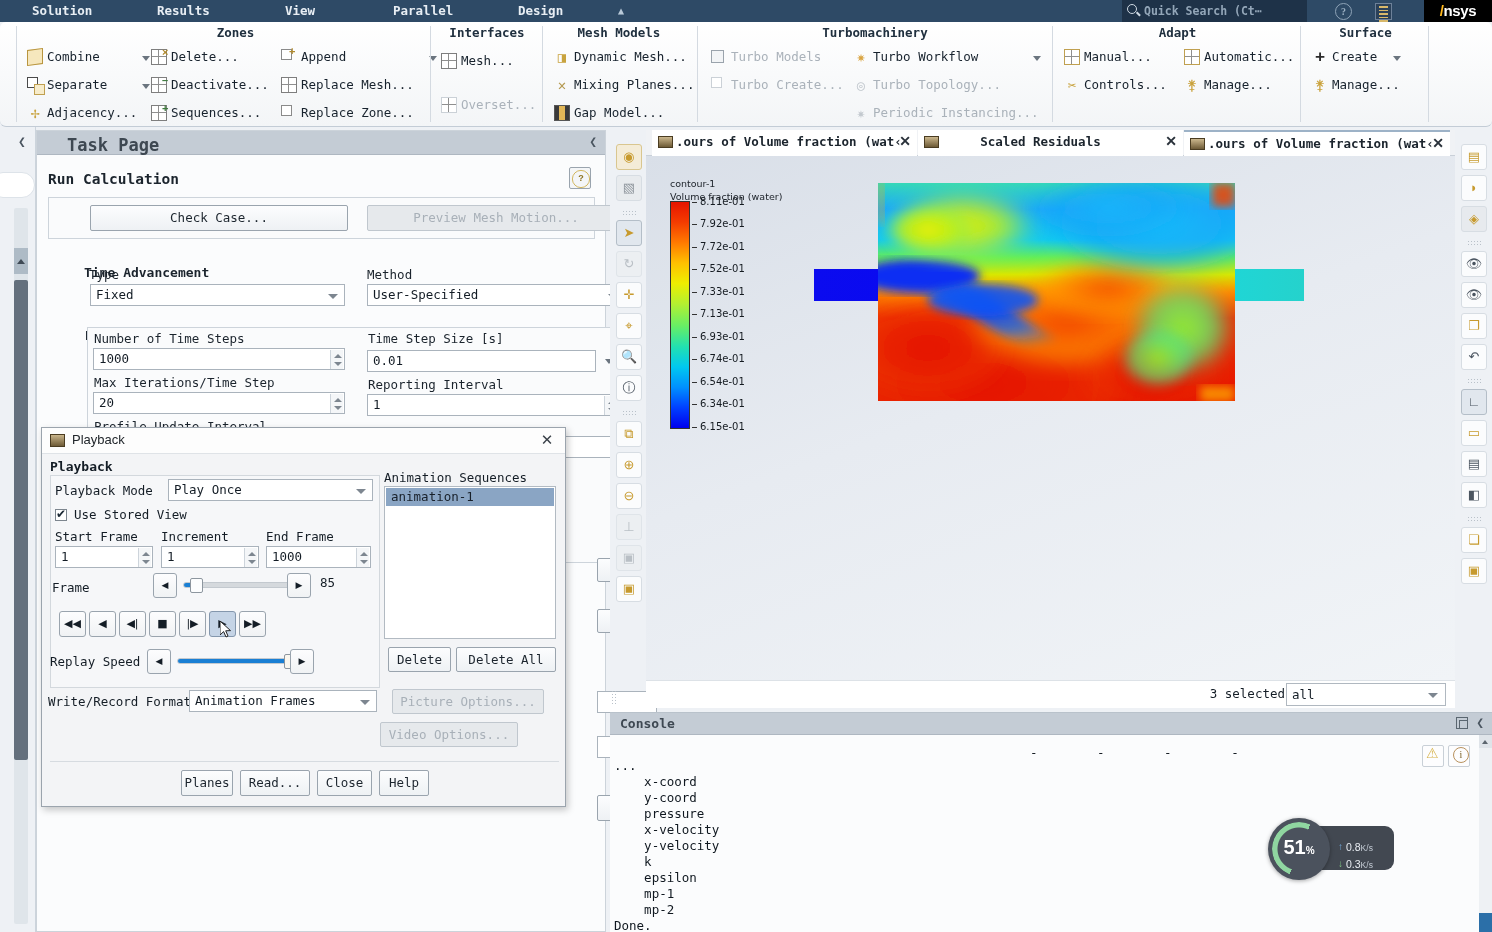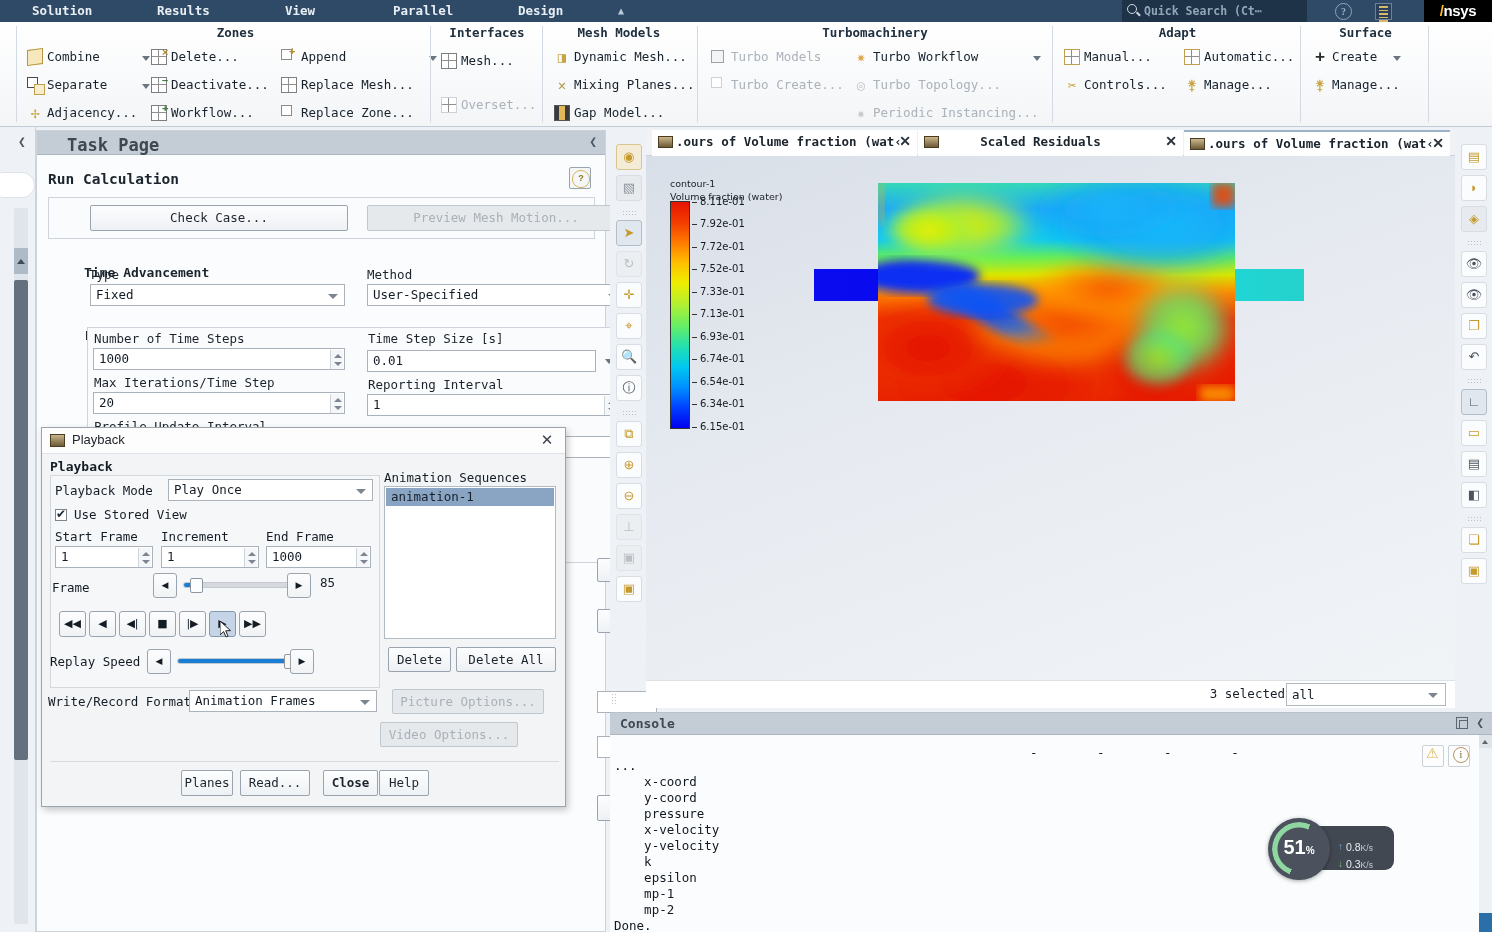--- a/index.html
+++ b/index.html
@@ -52,20 +52,21 @@
     font-family: "Liberation Sans", sans-serif;
     line-height: 22px; text-align: center; letter-spacing: -0.4px;
   }
   .ansyslogo span { color: #ffb71b; }
 
   
   .ribbon {
     position: absolute; left: 0; top: 22px; width: 1492px; height: 105px;
     background: linear-gradient(#ffffff, #f3f5f7);
     border-bottom: 1px solid #c3ccd6;
+    border-radius: 6px;
   }
   .rgroup { position: absolute; top: 0; height: 105px; }
   .rgroup .gt {
     position: absolute; top: 3px; left: 0; width: 100%; text-align: center;
     font-family: "DejaVu Sans Mono", monospace; font-size: 12.5px; font-weight: bold;
     color: #20303f; white-space: nowrap;
   }
   .rsep { position: absolute; top: 4px; width: 1px; height: 96px; background: #d4dae1; }
   .ritem {
     position: absolute; height: 21px; line-height: 21px; white-space: nowrap;
@@ -542,21 +543,21 @@
       <div class="ritem" style="left:132px; top:52px">
         <span class="ico i-grid">
             <span class="mk" style="left:10px;top:-2px;color:#3f7a3f">–</span>
           </span>
         <span>Deactivate...</span>
       </div>
       <div class="ritem" style="left:132px; top:80px">
         <span class="ico i-grid">
             <span class="mk" style="left:10px;top:-2px;color:#3f7a3f">+</span>
           </span>
-        <span>Workflow...</span>
+        <span>Sequences...</span>
       </div>
 
       <div class="ritem" style="left:262px; top:24px">
         <span class="ico i-sq" style="border-color:#8a8a8a">
             <span class="mk" style="left:7px;top:-3px;color:#b08a2e">+</span>
           </span>
         <span>Append</span>
       </div>
       <div class="caret" style="left:411px; top:34px"></div>
       <div class="ritem" style="left:262px; top:52px">
@@ -817,21 +818,21 @@
     <div class="combo" style="left:147px; top:262px; width:188px;">
       <span class="cv">Animation Frames</span>
       <span class="ca"></span>
     </div>
     <div class="btn dis" style="left:338px; top:261px; width:152px; height:25px; line-height:23px;margin-left:12px;">Picture Options...</div>
     <div class="btn dis" style="left:338px; top:294px; width:138px; height:25px; line-height:23px;">Video Options...</div>
 
     <div style="position:absolute; left:8px; top:333px; width:509px; height:1px; background:#d6dbe0;"></div>
     <div class="btn" style="left:139px; top:342px; width:52px; height:26px; line-height:24px;">Planes</div>
     <div class="btn" style="left:198px; top:342px; width:70px; height:26px; line-height:24px;">Read...</div>
-    <div class="btn" style="left:281px; top:342px; width:55px; height:26px; line-height:24px;font-weight:bold;">Close</div>
+    <div class="btn" style="left:275px; top:342px; width:55px; height:26px; line-height:24px;">Close</div>
     <div class="btn" style="left:337px; top:342px; width:50px; height:26px; line-height:24px;">Help</div>
   </div>
 
   <div class="gfx-left-tb">
     <div class="tbi" style="top:14px; background:#f4ecd7; border-color:#d9c68f">◉</div>
     <div class="tbi" style="top:45px; background:#e8ebee; color:#8d949b">▧</div>
     <div class="tbdots" style="top:80px"></div>
     <div class="tbi sel" style="top:90px">➤</div>
     <div class="tbi dis" style="top:121px">↻</div>
     <div class="tbi" style="top:152px">✛</div>

